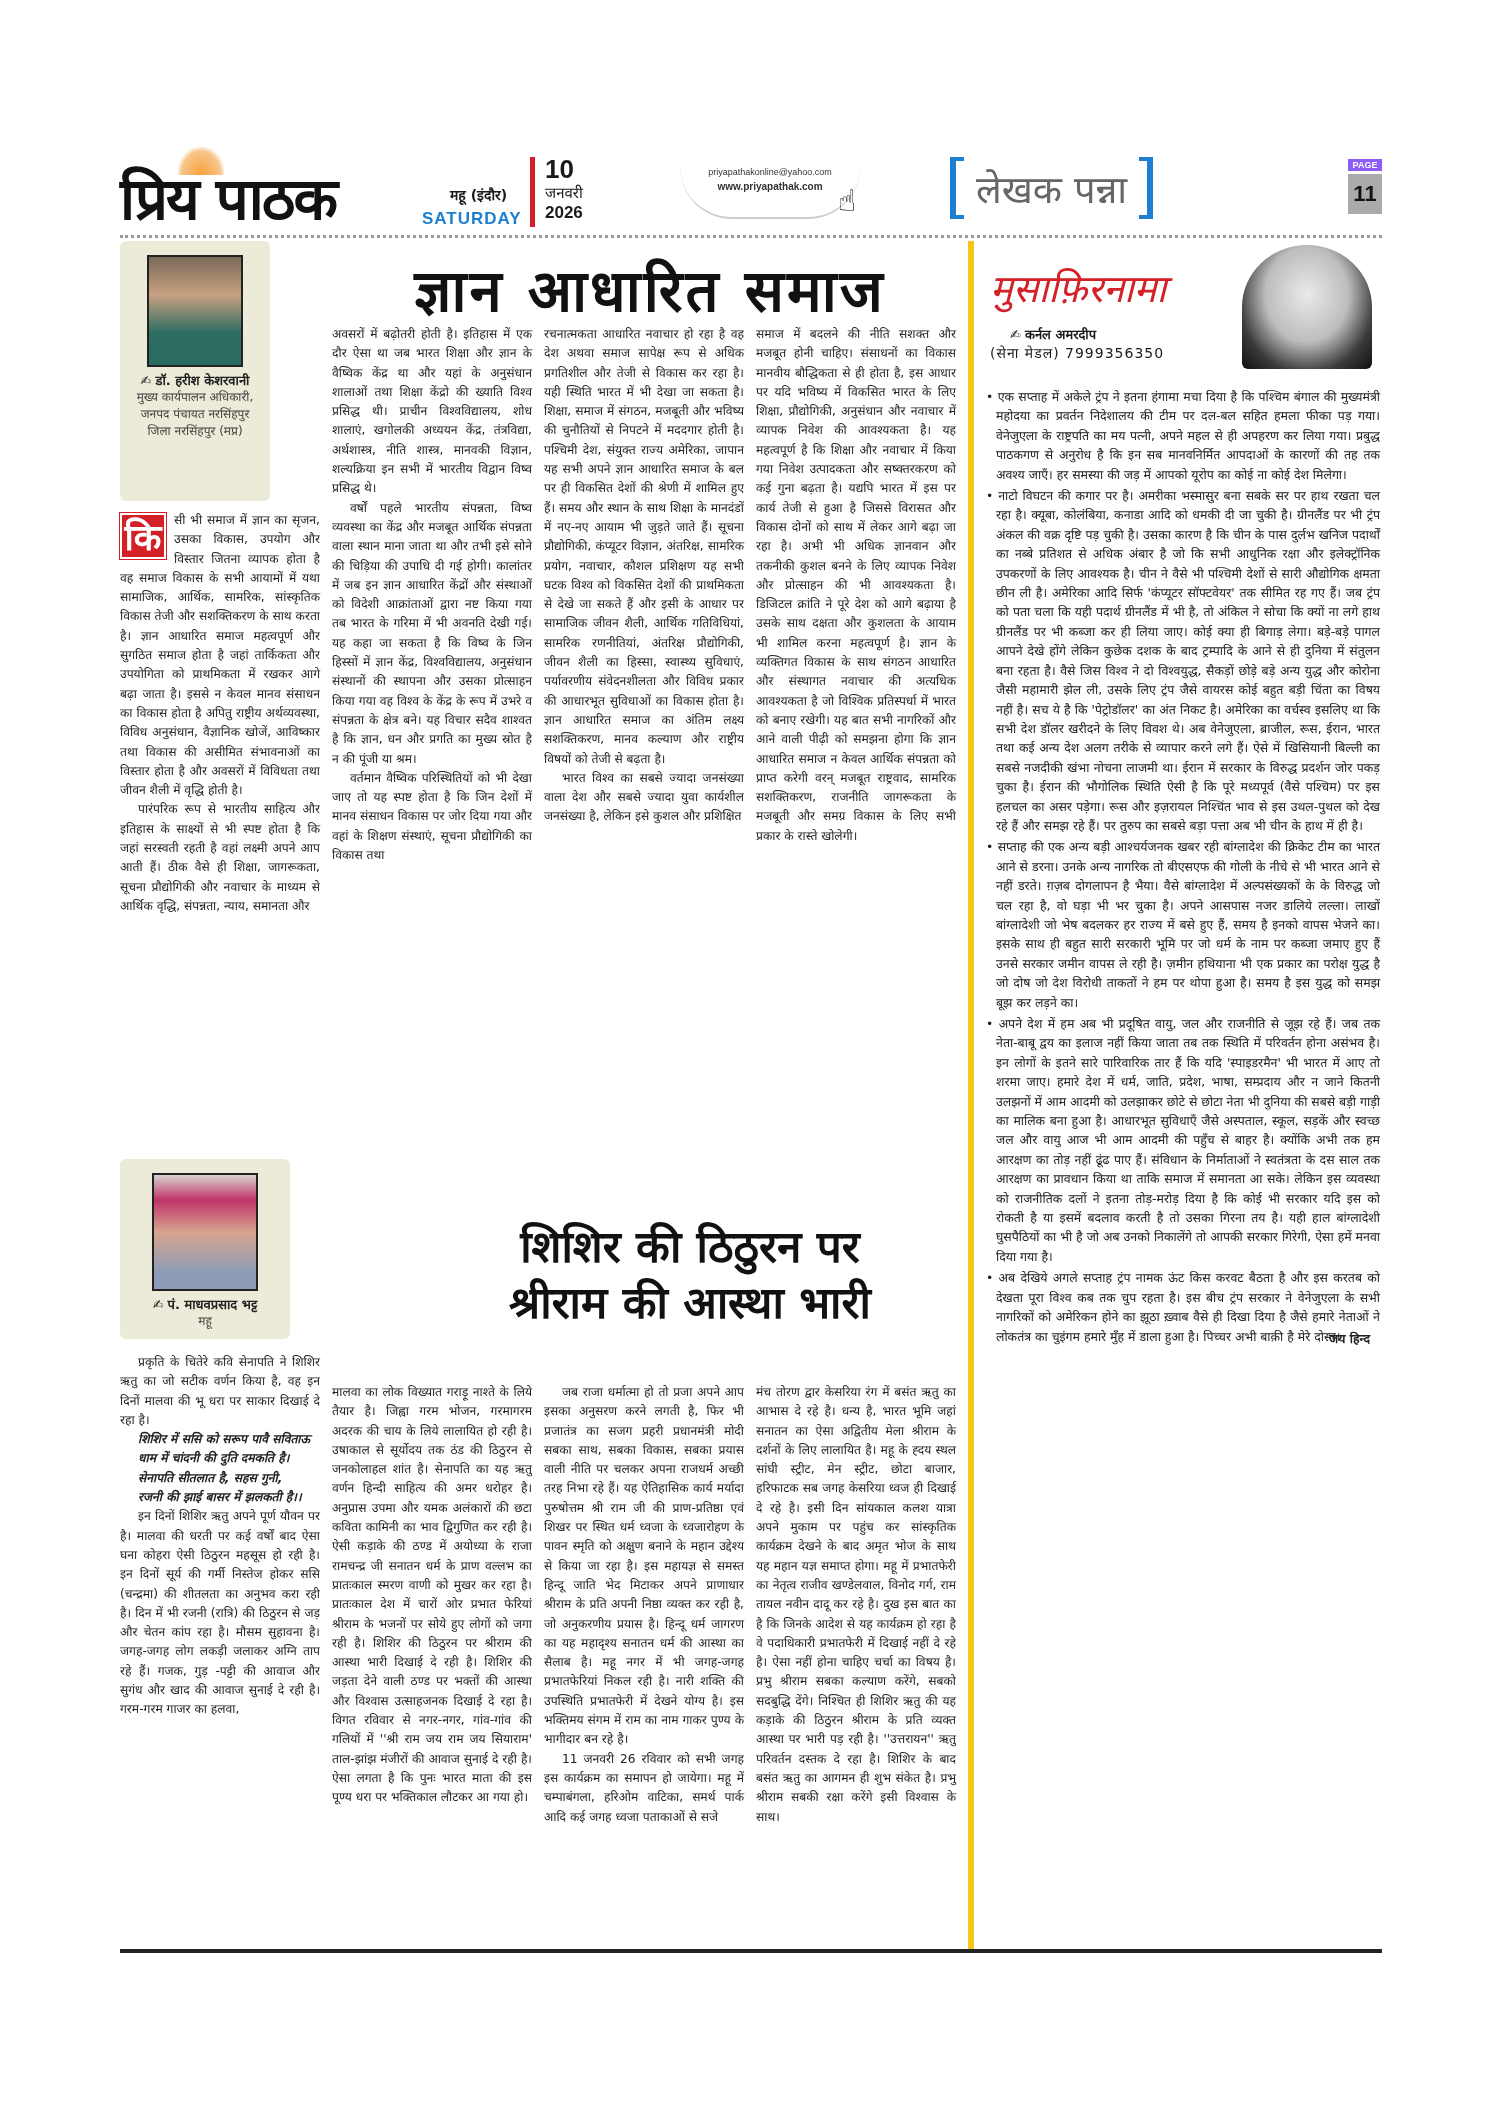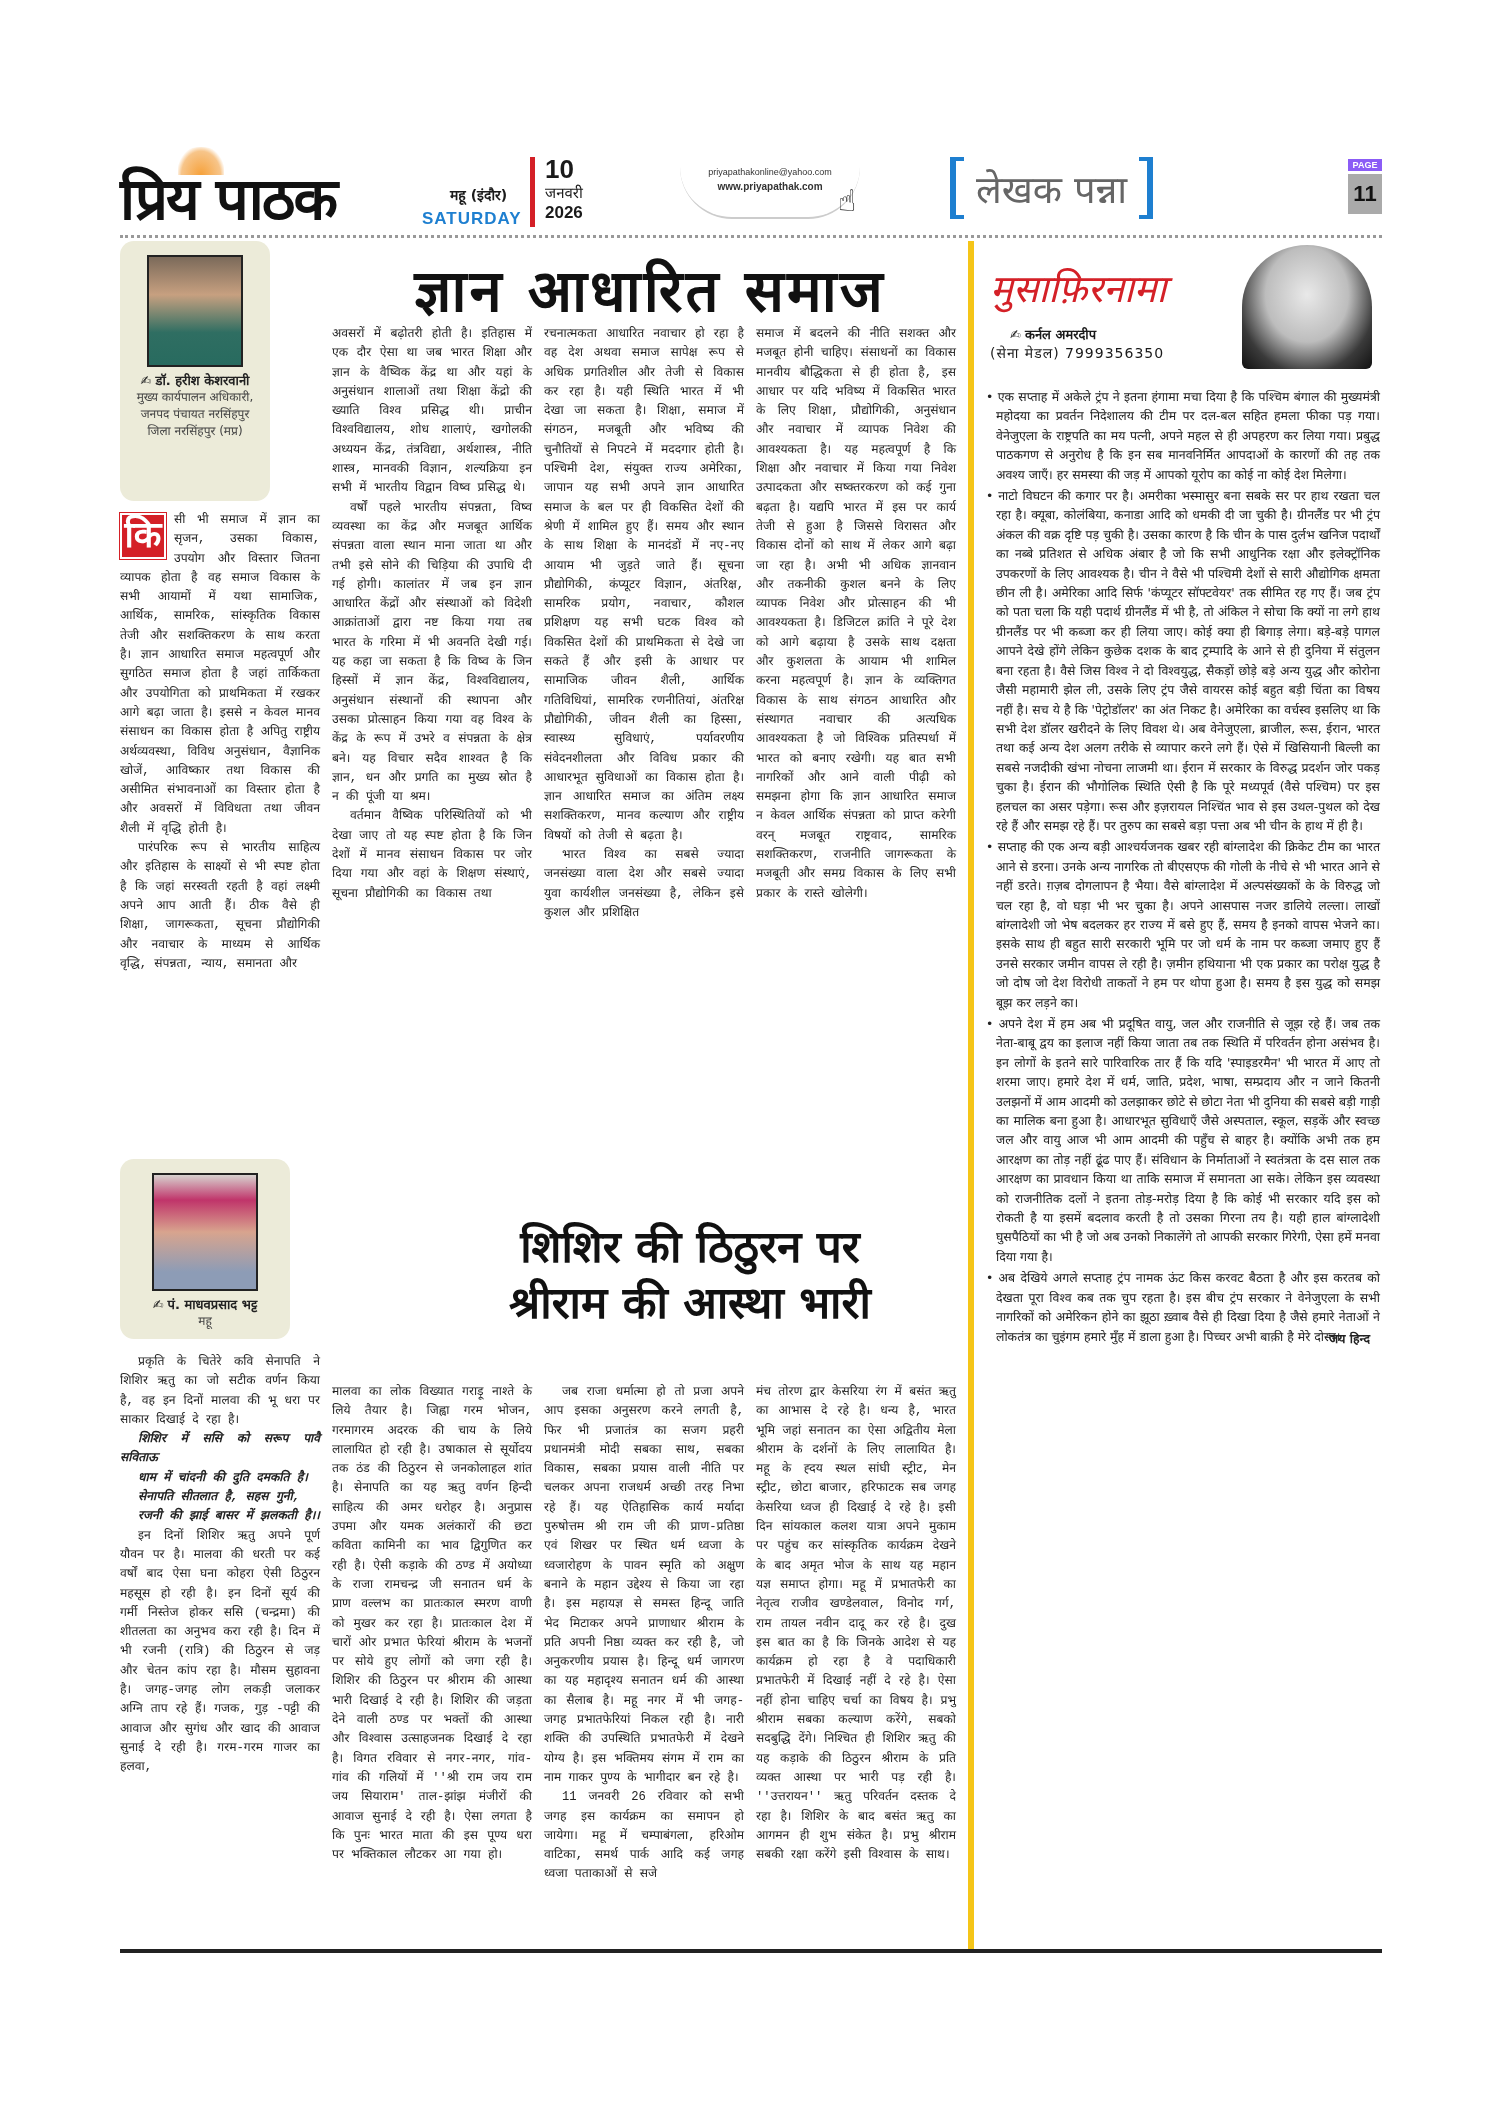--- a/index.html
+++ b/index.html
@@ -27,27 +27,27 @@
   .bracket.r::after { right: 6px; }
   .section-title .txt { font-size: 38px; color: #666; padding: 0 12px; font-family: "DejaVu Sans", sans-serif; font-weight: 300; }
   .pagebox { position: absolute; right: 0; top: 14px; width: 34px; text-align: center; font-family: "Liberation Sans", sans-serif; }
   .pagebox .lbl { background: #8b5cf6; color: #fff; font-size: 9px; font-weight: bold; padding: 1px 0; }
   .pagebox .num { background: #aaa; color: #111; font-size: 22px; font-weight: 900; margin-top: 3px; height: 40px; line-height: 40px; }
   .dotline { height: 2px; border-top: 3px dotted #999; margin-top: 2px; }
 
   
   .content { position: absolute; left: 0; top: 96px; width: 1262px; height: 1850px; }
   .yellow-bar { position: absolute; left: 848px; top: 0; width: 6px; height: 1708px; background: #f5c518; }
-  .col { position: absolute; font-size: 12.2px; line-height: 19.3px; text-align: justify; color: #222; font-family: Liberation Mono, monospace; }
+  .col { position: absolute; font-size: 12.2px; line-height: 19.3px; text-align: justify; color: #222; }
   .col p { text-indent: 18px; }
   .col p.noind { text-indent: 0; }
 
   
   .headline1 { position: absolute; left: 215px; top: 8px; width: 630px; text-align: center; font-family: "DejaVu Sans", sans-serif; font-weight: 900; font-size: 58px; color: #111; letter-spacing: 3px; }
-  .author-box { position: absolute; background: #ecebd9; border-radius: 14px; text-align: center; }
+  .author-box { position: absolute; background: #ecebd9; border-radius: 6px; text-align: center; }
   .author-box .photo { margin: 14px auto 4px; width: 96px; height: 112px; border: 2px solid #222; background: linear-gradient(180deg, #7b6a5a 0%, #c7a080 35%, #2f6e62 70%, #286b5f 100%); }
   .author-box .photo2 { margin: 14px auto 4px; width: 106px; height: 118px; border: 2px solid #222; background: linear-gradient(180deg, #d7d2cf 0%, #c0346a 22%, #d8a48e 50%, #8d9cb6 85%); }
   .author-box .name { font-weight: bold; font-size: 13px; color: #222; }
   .author-box .role { font-size: 12px; color: #444; line-height: 17px; }
   .pen { font-size: 13px; margin-right: 4px; }
   .dropcap { float: left; width: 46px; height: 46px; background: #d42027; color: #fff; font-size: 36px; font-weight: bold; text-align: center; line-height: 46px; margin: 2px 8px 2px 0; border: 2px solid #fff; outline: 1px solid #d42027; }
 
   
   .headline2 { position: absolute; left: 300px; top: 978px; width: 540px; text-align: center; font-weight: bold; font-size: 44px; line-height: 56px; color: #111; }
   .poem { font-style: italic; font-weight: bold; }

